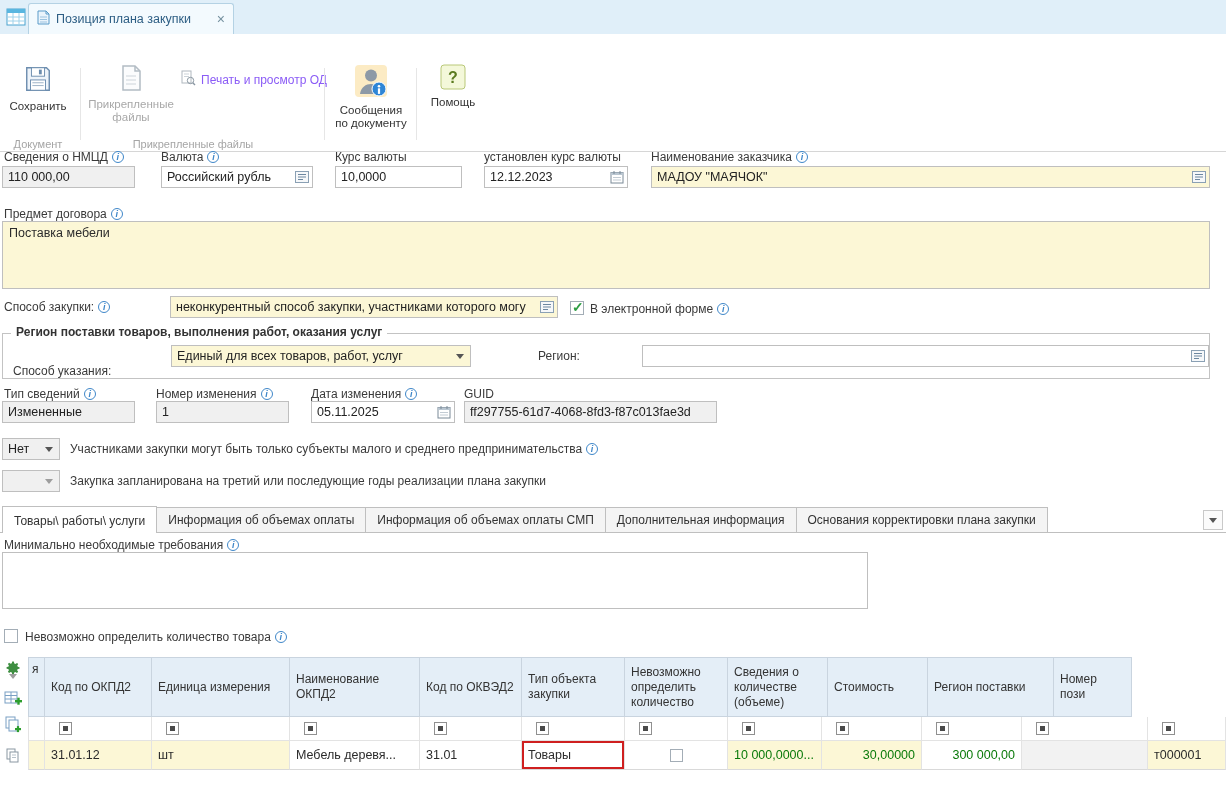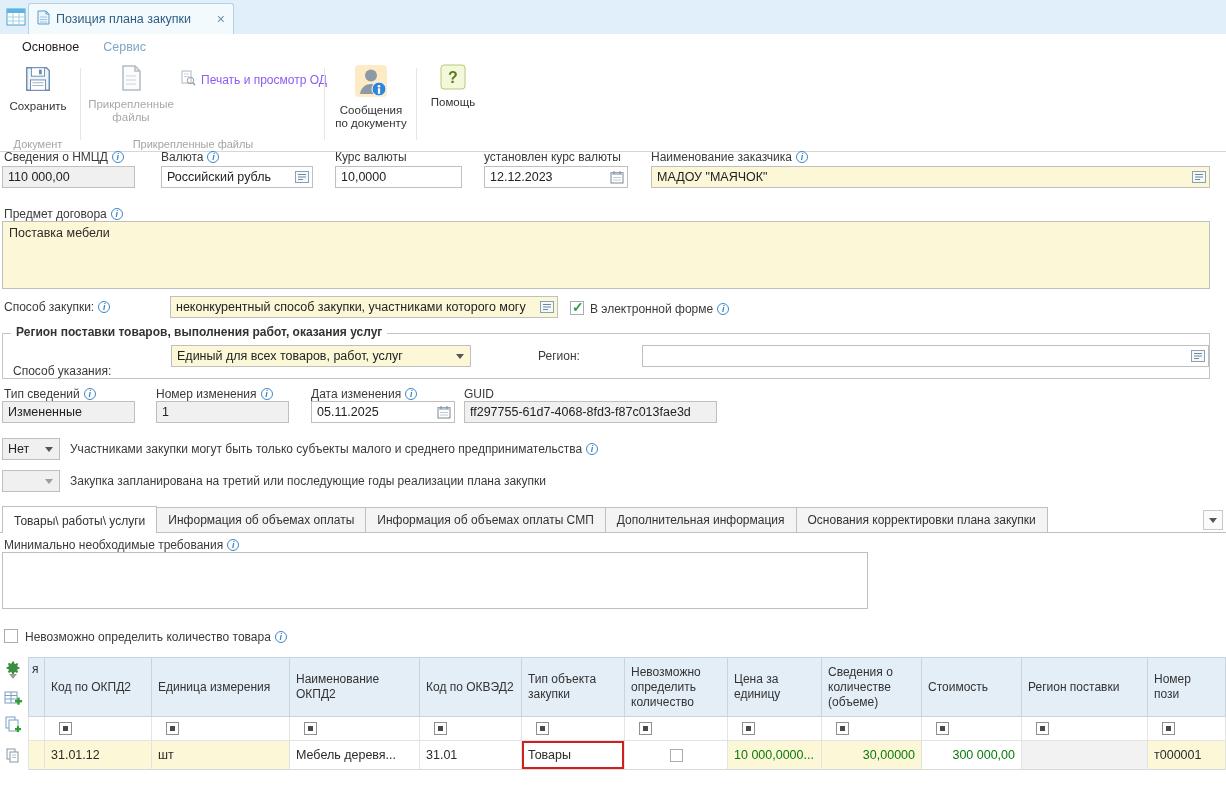--- a/index.html
+++ b/index.html
@@ -112,24 +112,20 @@
             <line x1="3" y1="7" x2="10" y2="7" stroke="#9cc3e0"></line>
             <line x1="3" y1="9.5" x2="10" y2="9.5" stroke="#9cc3e0"></line>
             <line x1="3" y1="12" x2="10" y2="12" stroke="#9cc3e0"></line>
           </svg>
       </span>
       <span class="doctitle">Позиция плана закупки</span>
       <span class="closex"></span>
     </div>
   </div>
 
-  <div class="ribbontabs">
-    <div class="rtab active">Основное</div>
-    <div class="rtab">Сервис</div>
-  </div>
 
   <div class="ribbon">
     <div class="rbtn" style="left:6px;width:64px;">
       <span>
         <svg width="30" height="30" viewBox="0 0 32 32">
             <path d="M4 4h21l3 3v21H4z" fill="#eef4fa" stroke="#6b8cae" stroke-width="1.5"></path>
             <rect x="9" y="4" width="14" height="9" fill="#fff" stroke="#6b8cae"></rect>
             <rect x="17" y="6" width="3" height="5" fill="#6b8cae"></rect>
             <rect x="8" y="17" width="16" height="11" fill="#fff" stroke="#6b8cae"></rect>
             <line x1="10" y1="20" x2="22" y2="20" stroke="#9ab0c4"></line>
@@ -380,21 +376,20 @@
 
   <div class="tbl">
     <div class="thead">
       <div class="th c0">я</div>
       <div class="th c1">Код по ОКПД2</div>
       <div class="th c2">Единица измерения</div>
       <div class="th c3">Наименование ОКПД2</div>
       <div class="th c4">Код по ОКВЭД2</div>
       <div class="th c5">Тип объекта закупки</div>
       <div class="th c6">Невозможно определить количество</div>
-      <div class="th c7">Цена за единицу</div>
       <div class="th c8">Сведения о количестве (объеме)</div>
       <div class="th c9">Стоимость</div>
       <div class="th c10">Регион поставки</div>
       <div class="th c11">Номер пози</div>
     </div>
     <div class="tfilter">
       <div class="tf c0"></div>
       <div class="tf c1">
           <span class="sq"></span>
         </div>

